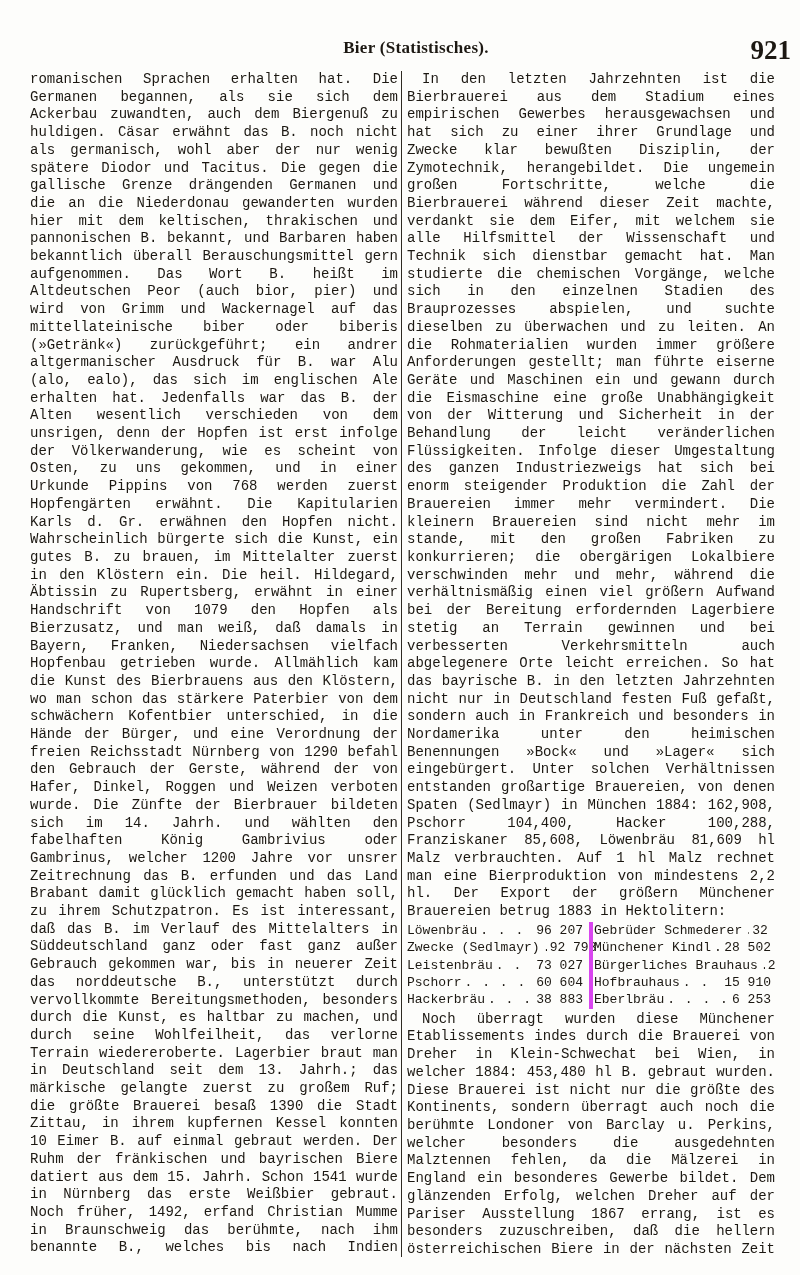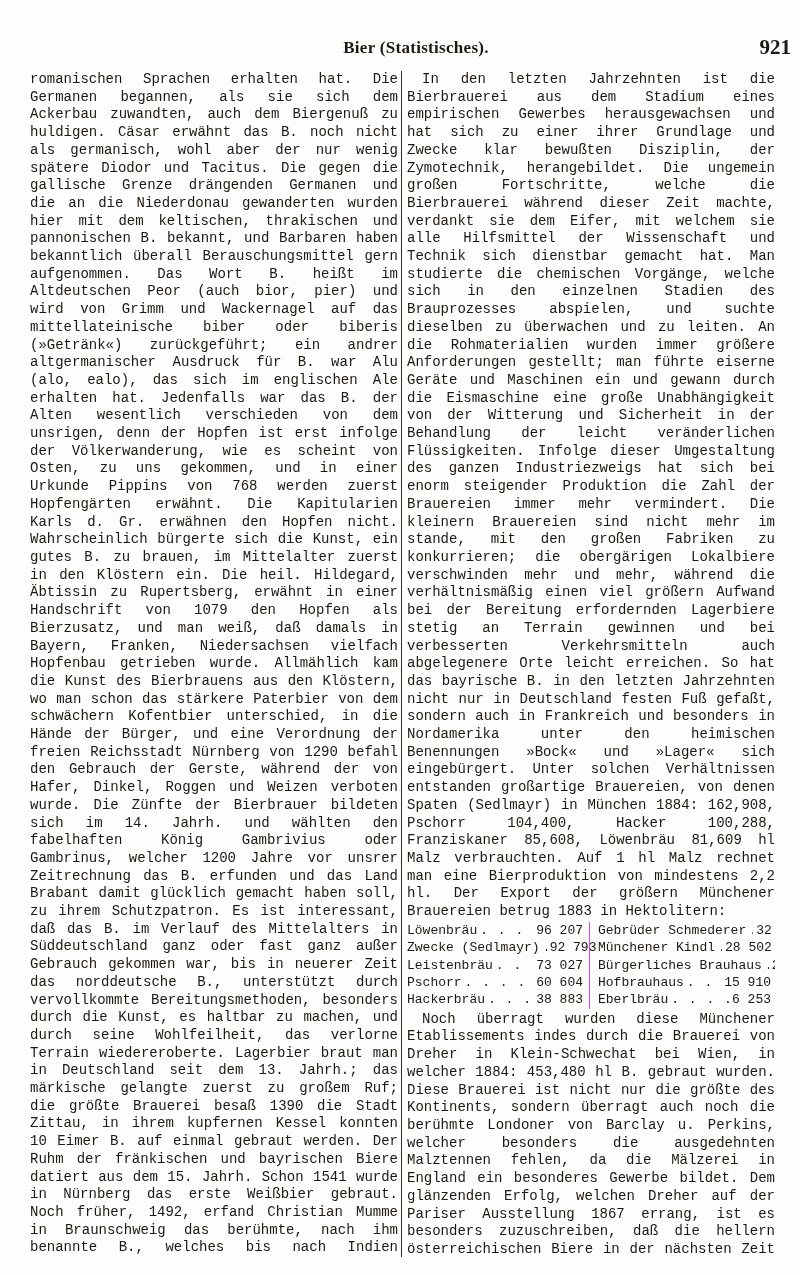--- a/index.html
+++ b/index.html
@@ -10,37 +10,37 @@
     color: #1c1812;
   }
   .page { position: relative; width: 800px; height: 1275px; overflow: hidden; background: #fdfdfb; }
 
   .page-header { position: absolute; top: 38px; left: 16px; width: 800px; height: 28px; }
   .page-title {
     text-align: center; font-size: 17px; font-weight: bold; letter-spacing: 0.3px;
   }
   .page-number {
     position: absolute; top: -3px; right: 25px;
-    font-size: 21px; font-weight: bold;
+    font-size: 27px; font-weight: bold;
   }
 
   .columns { position: absolute; top: 71px; left: 30px; display: flex; }
   .col {
     width: 368px; height: 1186px; overflow: hidden;
     text-align: justify; font-size: 14px; line-height: 17.7px; font-family: Liberation Mono, monospace;
   }
   .column-divider { width: 1px; height: 1186px; background: #2e2a22; margin: 0 5px 0 3px; }
 
   .col p { margin: 0; }
   .col p.indent { text-indent: 15px; }
 
   .export-table { display: flex; margin: 1px 4px 2px 0; font-size: 13px; line-height: 17.4px; }
   .t-half { width: 50%; box-sizing: border-box; }
   .t-half.t-left  { padding-right: 6px; }
-  .t-half.t-right { border-left: 1px solid #d946ef; padding-left: 8px; }
+  .t-half.t-right { border-left: 4px solid #d946ef; padding-left: 1px; }
   .t-row { display: flex; align-items: baseline; }
   .t-name { white-space: nowrap; }
   .t-leader { flex: 1 1 auto; overflow: hidden; white-space: nowrap; margin: 0 3px; min-width: 4px; }
   .t-leader::after { content: ". . . . . . . . . . . . . . . . . . ."; letter-spacing: 1px; color: #1c1812; }
   .t-value { text-align: right; white-space: nowrap; }
 </style>
 </head>
 <body>
 
 <div class="page">

